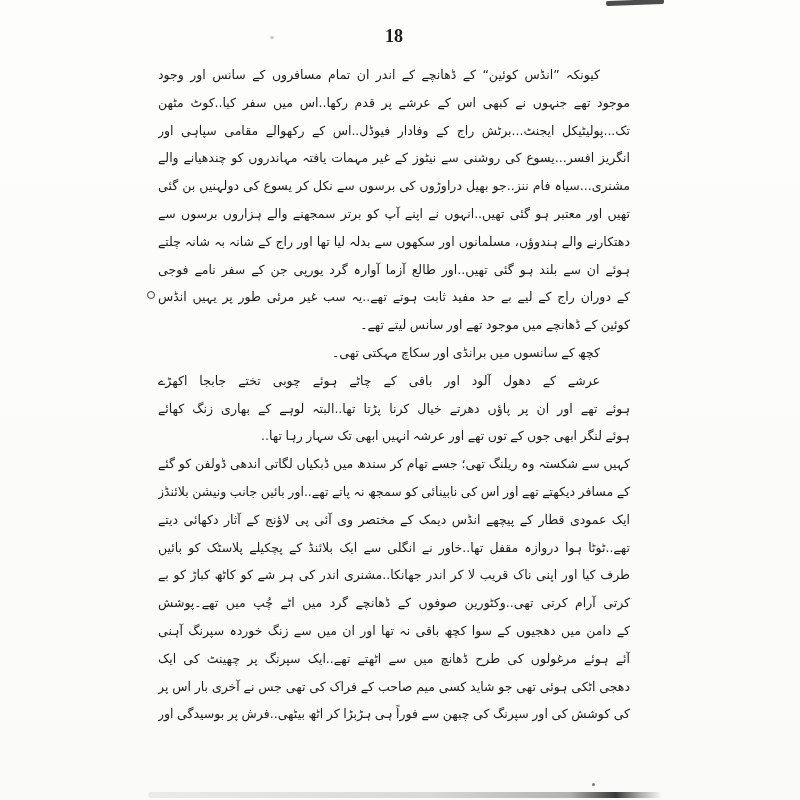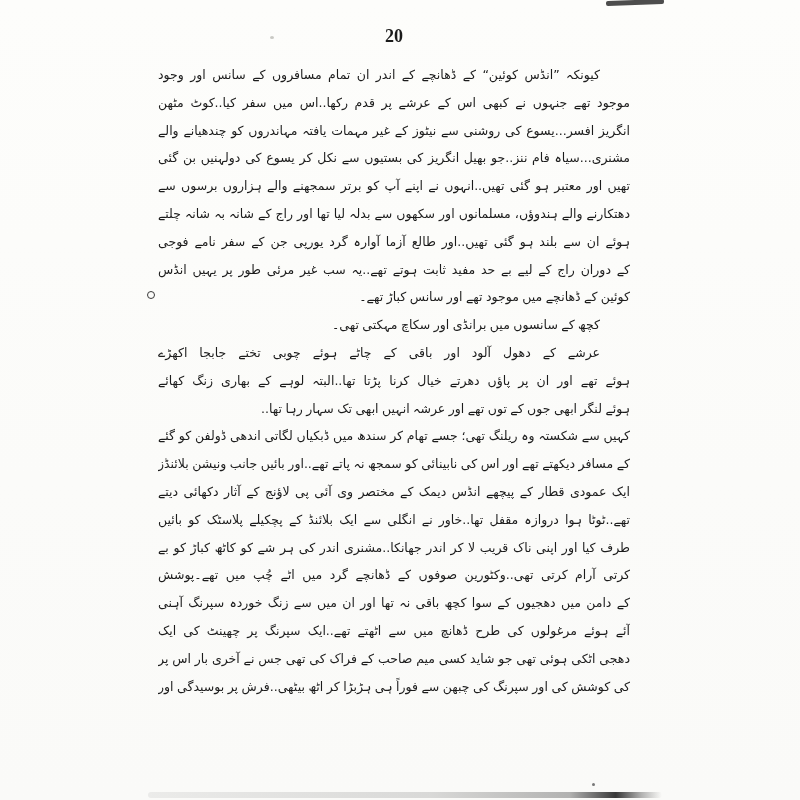--- a/index.html
+++ b/index.html
@@ -46,32 +46,33 @@
   .footnote-mark{
     position:absolute;left:147px;top:291px;width:6px;height:6px;
     border:1.3px solid #3a3a3a;border-radius:50%;background:transparent;
   }
 </style>
 </head>
 <body>
 
 <div class="page">
 
-  <div class="page-number">20</div>
+  <div class="page-number">18</div>
 
   <div class="text-block">
     <div class="line l-start">کیونکہ ”انڈس کوئین“ کے ڈھانچے کے اندر ان تمام مسافروں کے سانس اور وجود</div>
     <div class="line">موجود تھے جنہوں نے کبھی اس کے عرشے پر قدم رکھا..اس میں سفر کیا..کوٹ مٹھن</div>
+    <div class="line">تک...پولیٹیکل ایجنٹ...برٹش راج کے وفادار فیوڈل..اس کے رکھوالے مقامی سپاہی اور</div>
     <div class="line">انگریز افسر...یسوع کی روشنی سے نیٹوز کے غیر مہمات یافتہ مہاندروں کو چندھیانے والے</div>
-    <div class="line">مشنری...سیاہ فام ننز..جو بھیل انگریز کی بستیوں سے نکل کر یسوع کی دولہنیں بن گئی</div>
+    <div class="line">مشنری...سیاہ فام ننز..جو بھیل دراوڑوں کی برسوں سے نکل کر یسوع کی دولہنیں بن گئی</div>
     <div class="line">تھیں اور معتبر ہو گئی تھیں..انہوں نے اپنے آپ کو برتر سمجھنے والے ہزاروں برسوں سے</div>
     <div class="line">دھتکارنے والے ہندوؤں، مسلمانوں اور سکھوں سے بدلہ لیا تھا اور راج کے شانہ بہ شانہ چلتے</div>
     <div class="line">ہوئے ان سے بلند ہو گئی تھیں..اور طالع آزما آوارہ گرد یورپی جن کے سفر نامے فوجی مہمات</div>
     <div class="line">کے دوران راج کے لیے بے حد مفید ثابت ہوتے تھے..یہ سب غیر مرئی طور پر یہیں انڈس</div>
-    <div class="line l-end">کوئین کے ڈھانچے میں موجود تھے اور سانس کباڑ تھے۔</div>
+    <div class="line l-end">کوئین کے ڈھانچے میں موجود تھے اور سانس لیتے تھے۔</div>
     <div class="line l-start l-end">کچھ کے سانسوں میں برانڈی اور سکاچ مہکتی تھی۔</div>
     <div class="line l-start">عرشے کے دھول آلود اور باقی کے چاٹے ہوئے چوبی تختے جابجا اکھڑے</div>
     <div class="line">ہوئے تھے اور ان پر پاؤں دھرتے خیال کرنا پڑتا تھا..البتہ لوہے کے بھاری زنگ کھائے</div>
     <div class="line l-end">ہوئے لنگر ابھی جوں کے توں تھے اور عرشہ انہیں ابھی تک سہار رہا تھا..</div>
     <div class="line">کہیں سے شکستہ وہ ریلنگ تھی؛ جسے تھام کر سندھ میں ڈبکیاں لگاتی اندھی ڈولفن کو گئے وقتوں</div>
     <div class="line">کے مسافر دیکھتے تھے اور اس کی نابینائی کو سمجھ نہ پاتے تھے..اور بائیں جانب ونیشن بلائنڈز کی</div>
     <div class="line">ایک عمودی قطار کے پیچھے انڈس دیمک کے مختصر وی آئی پی لاؤنج کے آثار دکھائی دیتے</div>
     <div class="line">تھے..ٹوٹا ہوا دروازہ مقفل تھا..خاور نے انگلی سے ایک بلائنڈ کے پچکیلے پلاسٹک کو بائیں</div>
     <div class="line">طرف کیا اور اپنی ناک قریب لا کر اندر جھانکا..مشنری اندر کی ہر شے کو کاٹھ کباڑ کو بے رنگ</div>
     <div class="line">کرتی آرام کرتی تھی..وکٹورین صوفوں کے ڈھانچے گرد میں اٹے چُپ میں تھے۔پوشش</div>

